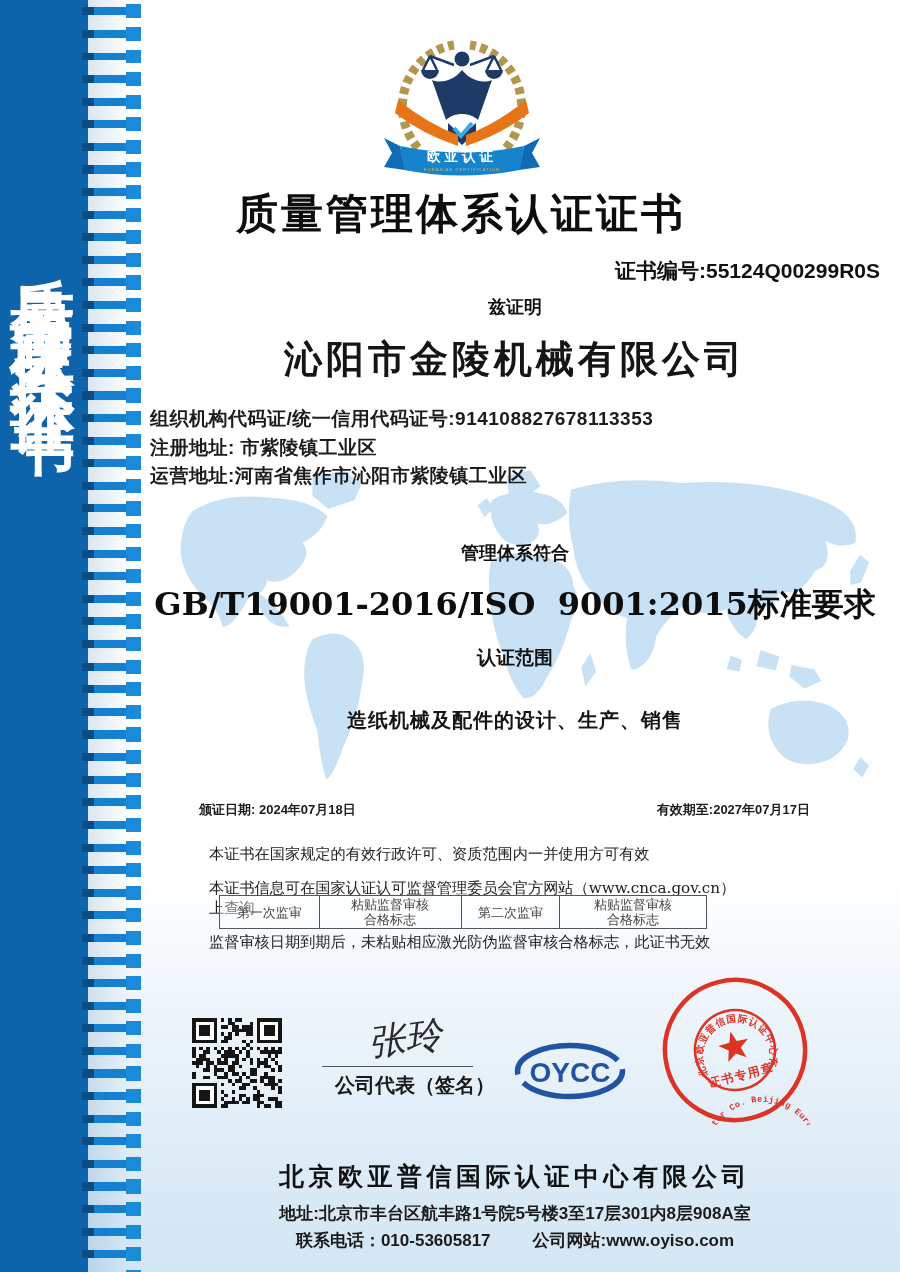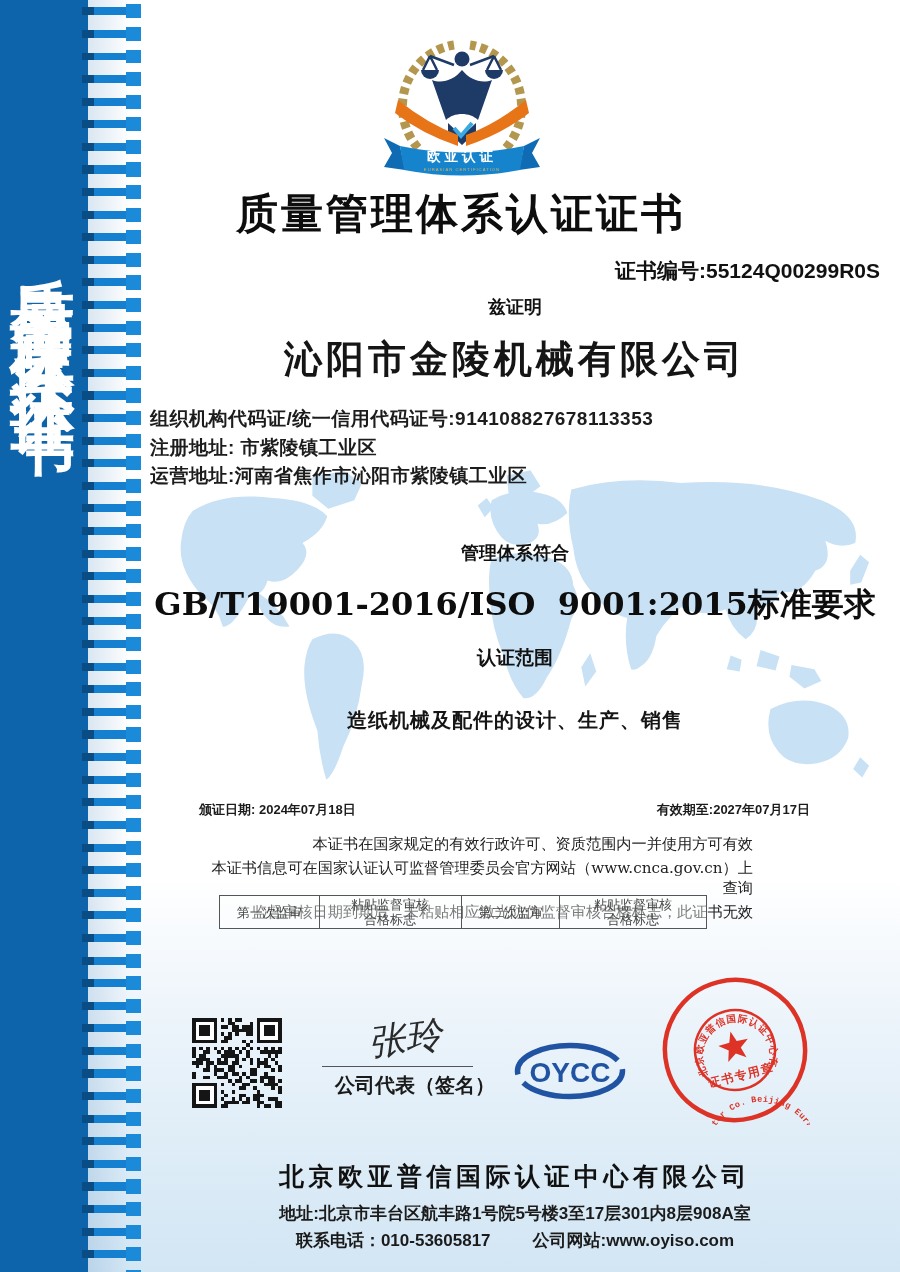--- a/index.html
+++ b/index.html
@@ -38,21 +38,21 @@
   .l1{top:406px;} .l2{top:435px;} .l3{top:463px;}
   .conform{top:541px;font-size:18px;font-weight:600;color:#111;}
   .standard{top:583px;font-size:32px;font-weight:700;color:#0d0d0d;white-space:pre;
     font-family:"DejaVu Serif",serif;}
   .scope-label{top:645px;font-size:19px;font-weight:600;color:#111;}
   .scope-text{top:707px;font-size:20px;font-weight:600;color:#151515;letter-spacing:1px;}
   .dates{top:801px;left:150px;width:730px;display:flex;justify-content:space-between;
     padding:0 70px 0 49px;box-sizing:border-box;font-size:13px;font-weight:600;color:#1b1b1b;}
   .legal{top:831px;left:196px;width:560px;font-family:"DejaVu Serif",serif;
     font-size:15.2px;line-height:20.6px;color:#222;}
-  .legal p{margin:3px;text-align:right;}
+  .legal p{margin:13px;}
   .audit{top:895px;left:199px;width:488px;height:34px;display:flex;
     border:1px solid #555;box-sizing:border-box;background:rgba(255,255,255,.4);margin-left:20px;}
   .audit-cell{display:flex;align-items:center;justify-content:center;text-align:center;
     font-family:"DejaVu Serif",serif;font-size:13px;line-height:15px;color:#444;
     white-space:pre-line;box-sizing:border-box;}
   .audit-cell + .audit-cell{border-left:1px solid #555;}
   .ac1{width:20.3%;} .ac2{width:29.2%;} .ac3{width:20.3%;} .ac4{width:30.2%;}
   
   .qr{top:1018px;left:192px;width:90px;height:90px;}
   .sig-name{top:1014px;left:330px;width:150px;text-align:center;font-size:37px;color:#2a2a2a;

